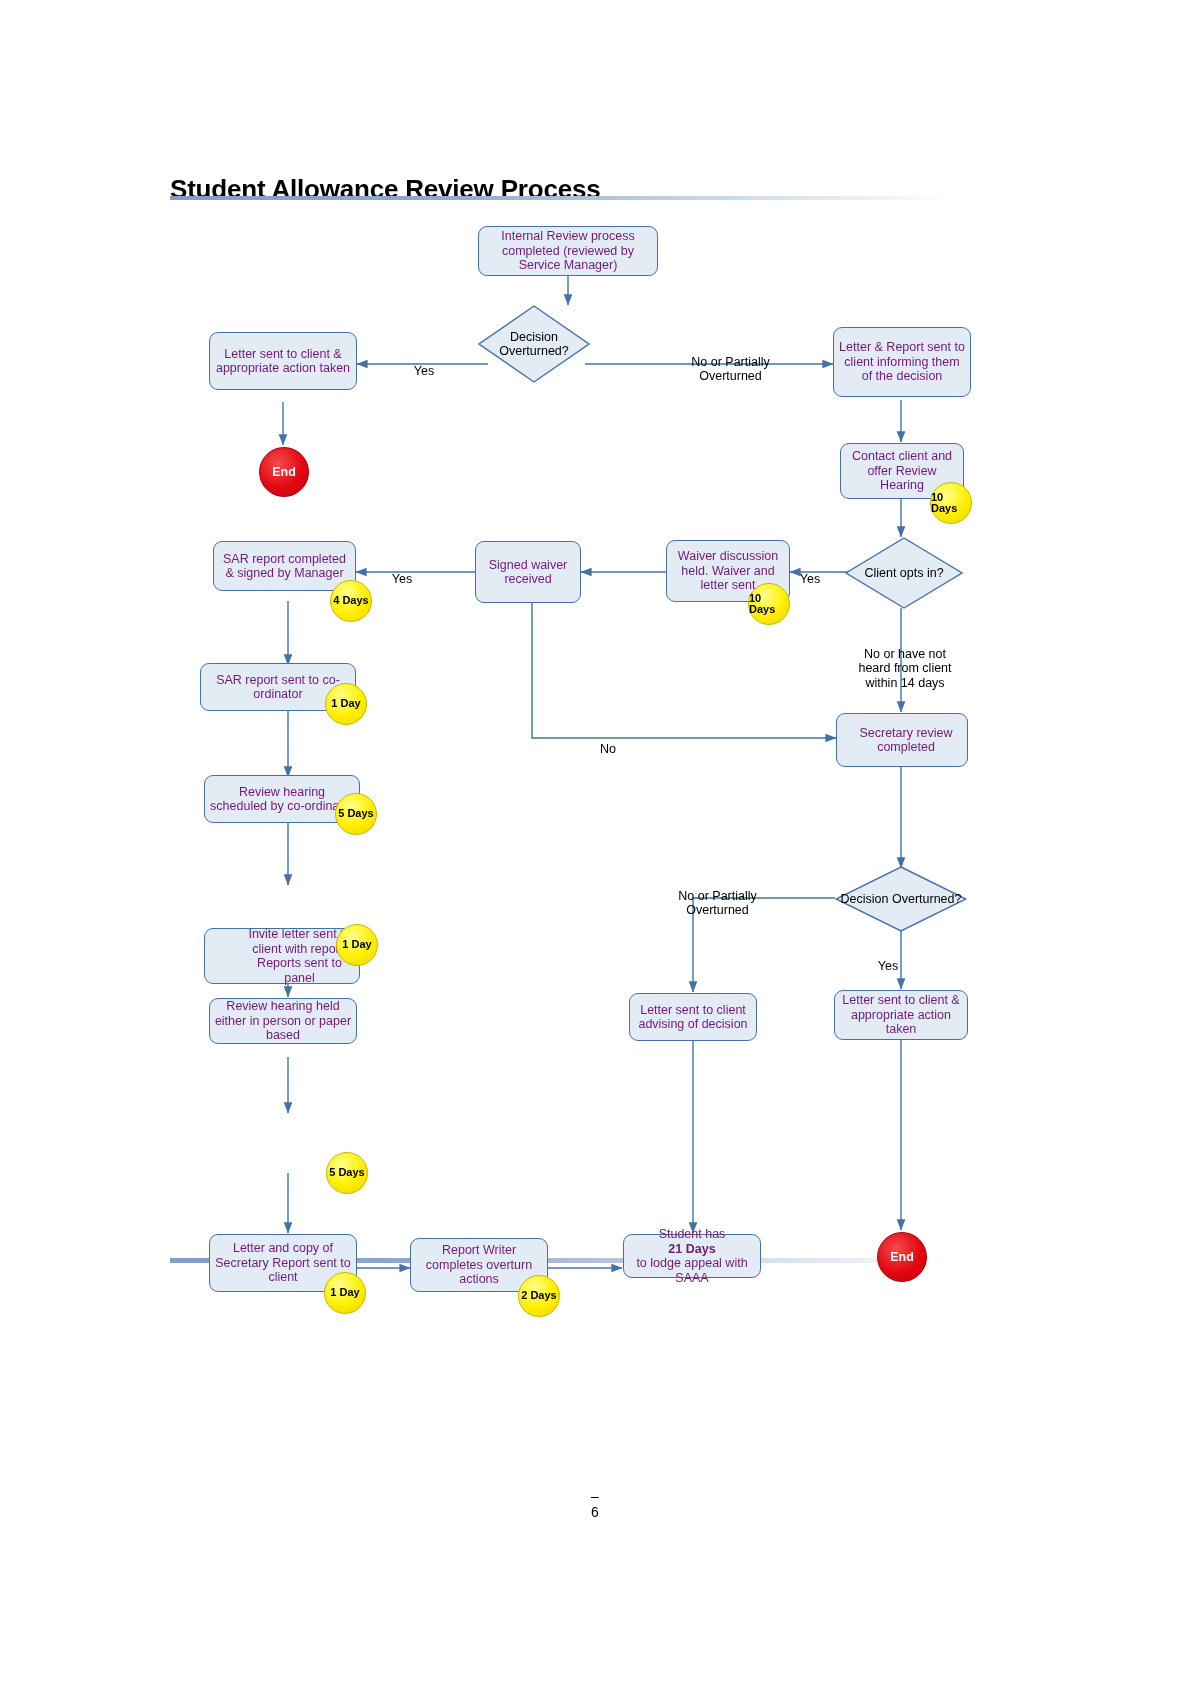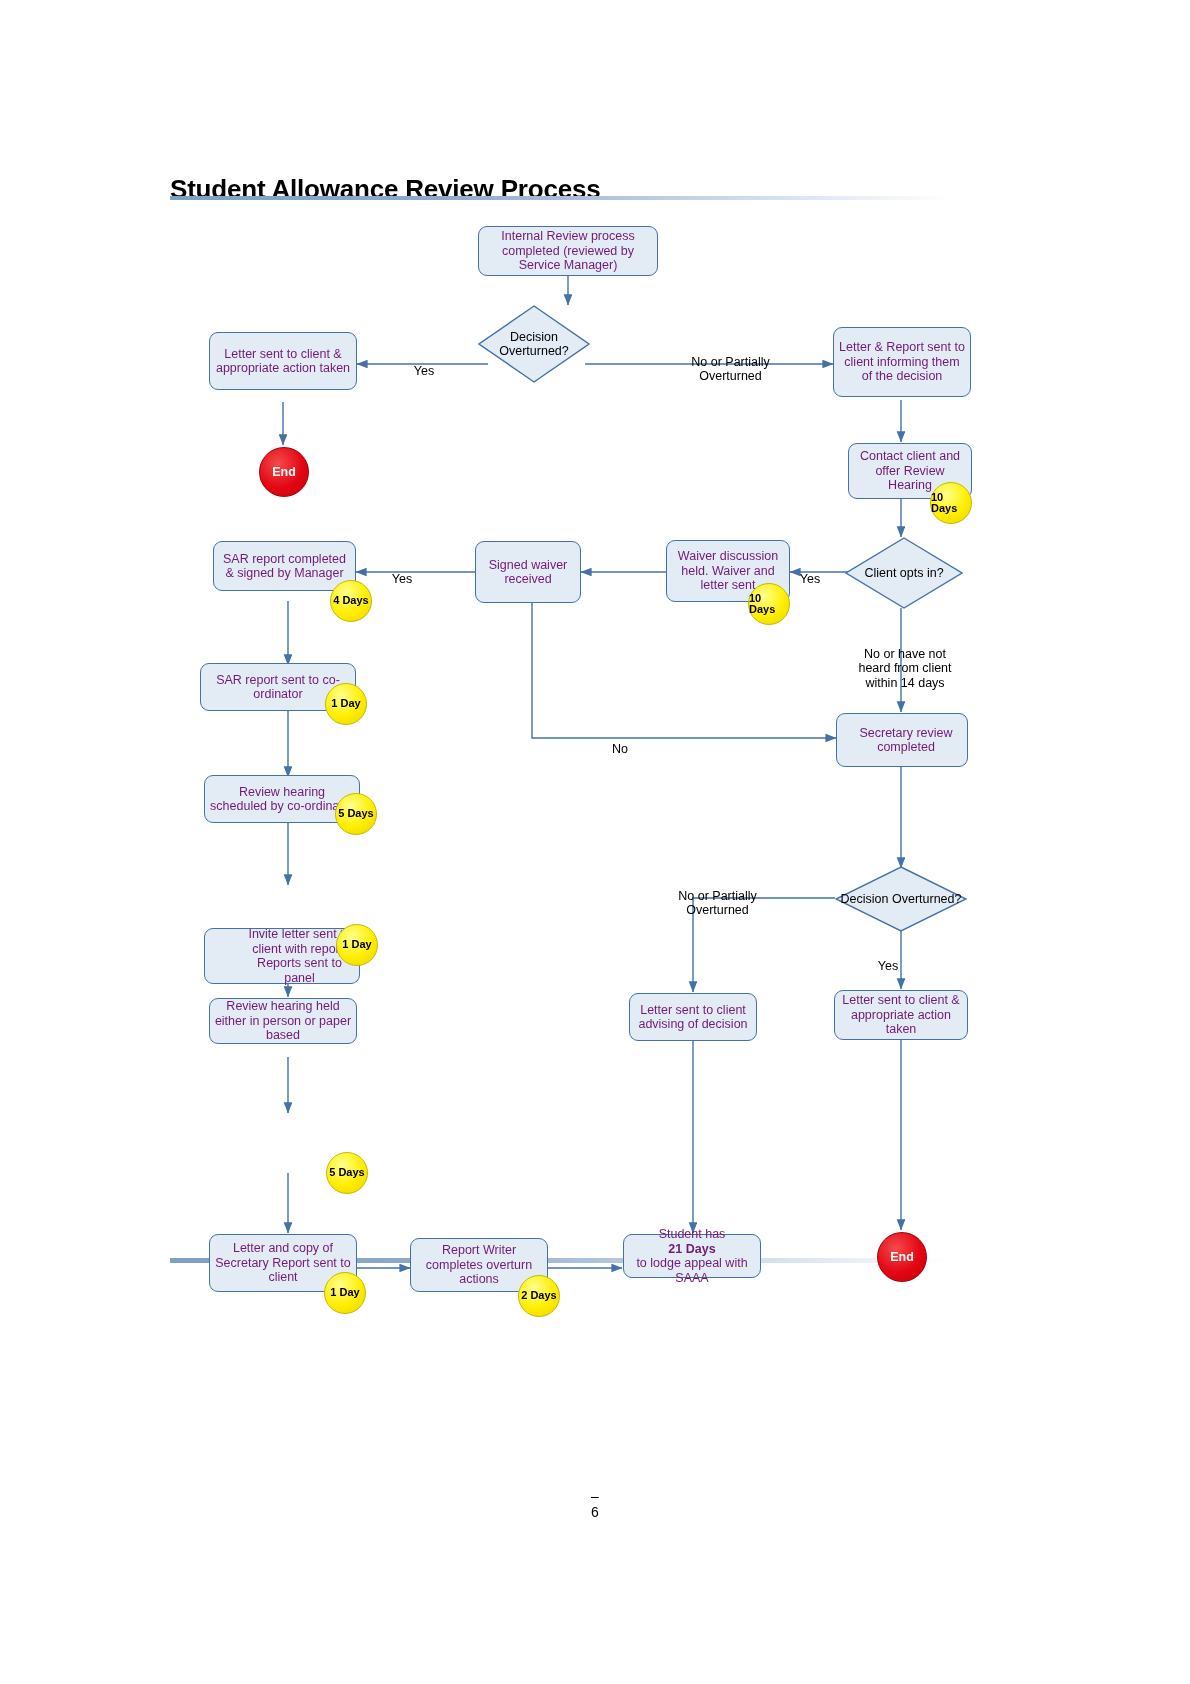--- a/index.html
+++ b/index.html
@@ -223,21 +223,21 @@
     </div>
 
     <div class="endnode" style="left:259px; top:447px; width:48px; height:48px;">
       <span>End</span>
     </div>
 
     <div class="node" style="left:833px; top:327px; width:138px; height:70px;">
       <span>Letter &amp; Report sent to client informing them of the decision</span>
     </div>
 
-    <div class="node" style="left:840px; top:443px; width:124px; height:56px;margin-left:8px;">
+    <div class="node" style="left:840px; top:443px; width:124px; height:56px;">
       <span>Contact client and offer Review Hearing</span>
     </div>
     <div class="badge" style="left:930px; top:482px; width:40px; height:40px;">
       <span>10
 Days</span>
     </div>
 
     <div class="diamond" style="left:845px; top:537px; width:118px; height:72px;">
       <svg class="dshape" viewBox="0 0 118 72" preserveAspectRatio="none">
         <polygon points="59,1 117,36 59,71 1,36" fill="#e3ebf5" stroke="#4472a8" stroke-width="1.4"></polygon>
@@ -346,21 +346,21 @@
     <div class="edge-label" style="left:653px; top:340px; width:155px;">
       <span>No or Partially
 Overturned</span>
     </div>
     <div class="edge-label" style="left:790px; top:557px; width:40px;">
       <span>Yes</span>
     </div>
     <div class="edge-label" style="left:382px; top:557px; width:40px;">
       <span>Yes</span>
     </div>
-    <div class="edge-label" style="left:588px; top:727px; width:40px;text-align:right;">
+    <div class="edge-label" style="left:588px; top:727px; width:40px;">
       <span>No</span>
     </div>
     <div class="edge-label" style="left:825px; top:632px; width:160px;">
       <span>No or have not
 heard from client
 within 14 days</span>
     </div>
     <div class="edge-label" style="left:640px; top:874px; width:155px;">
       <span>No or Partially
 Overturned</span>

